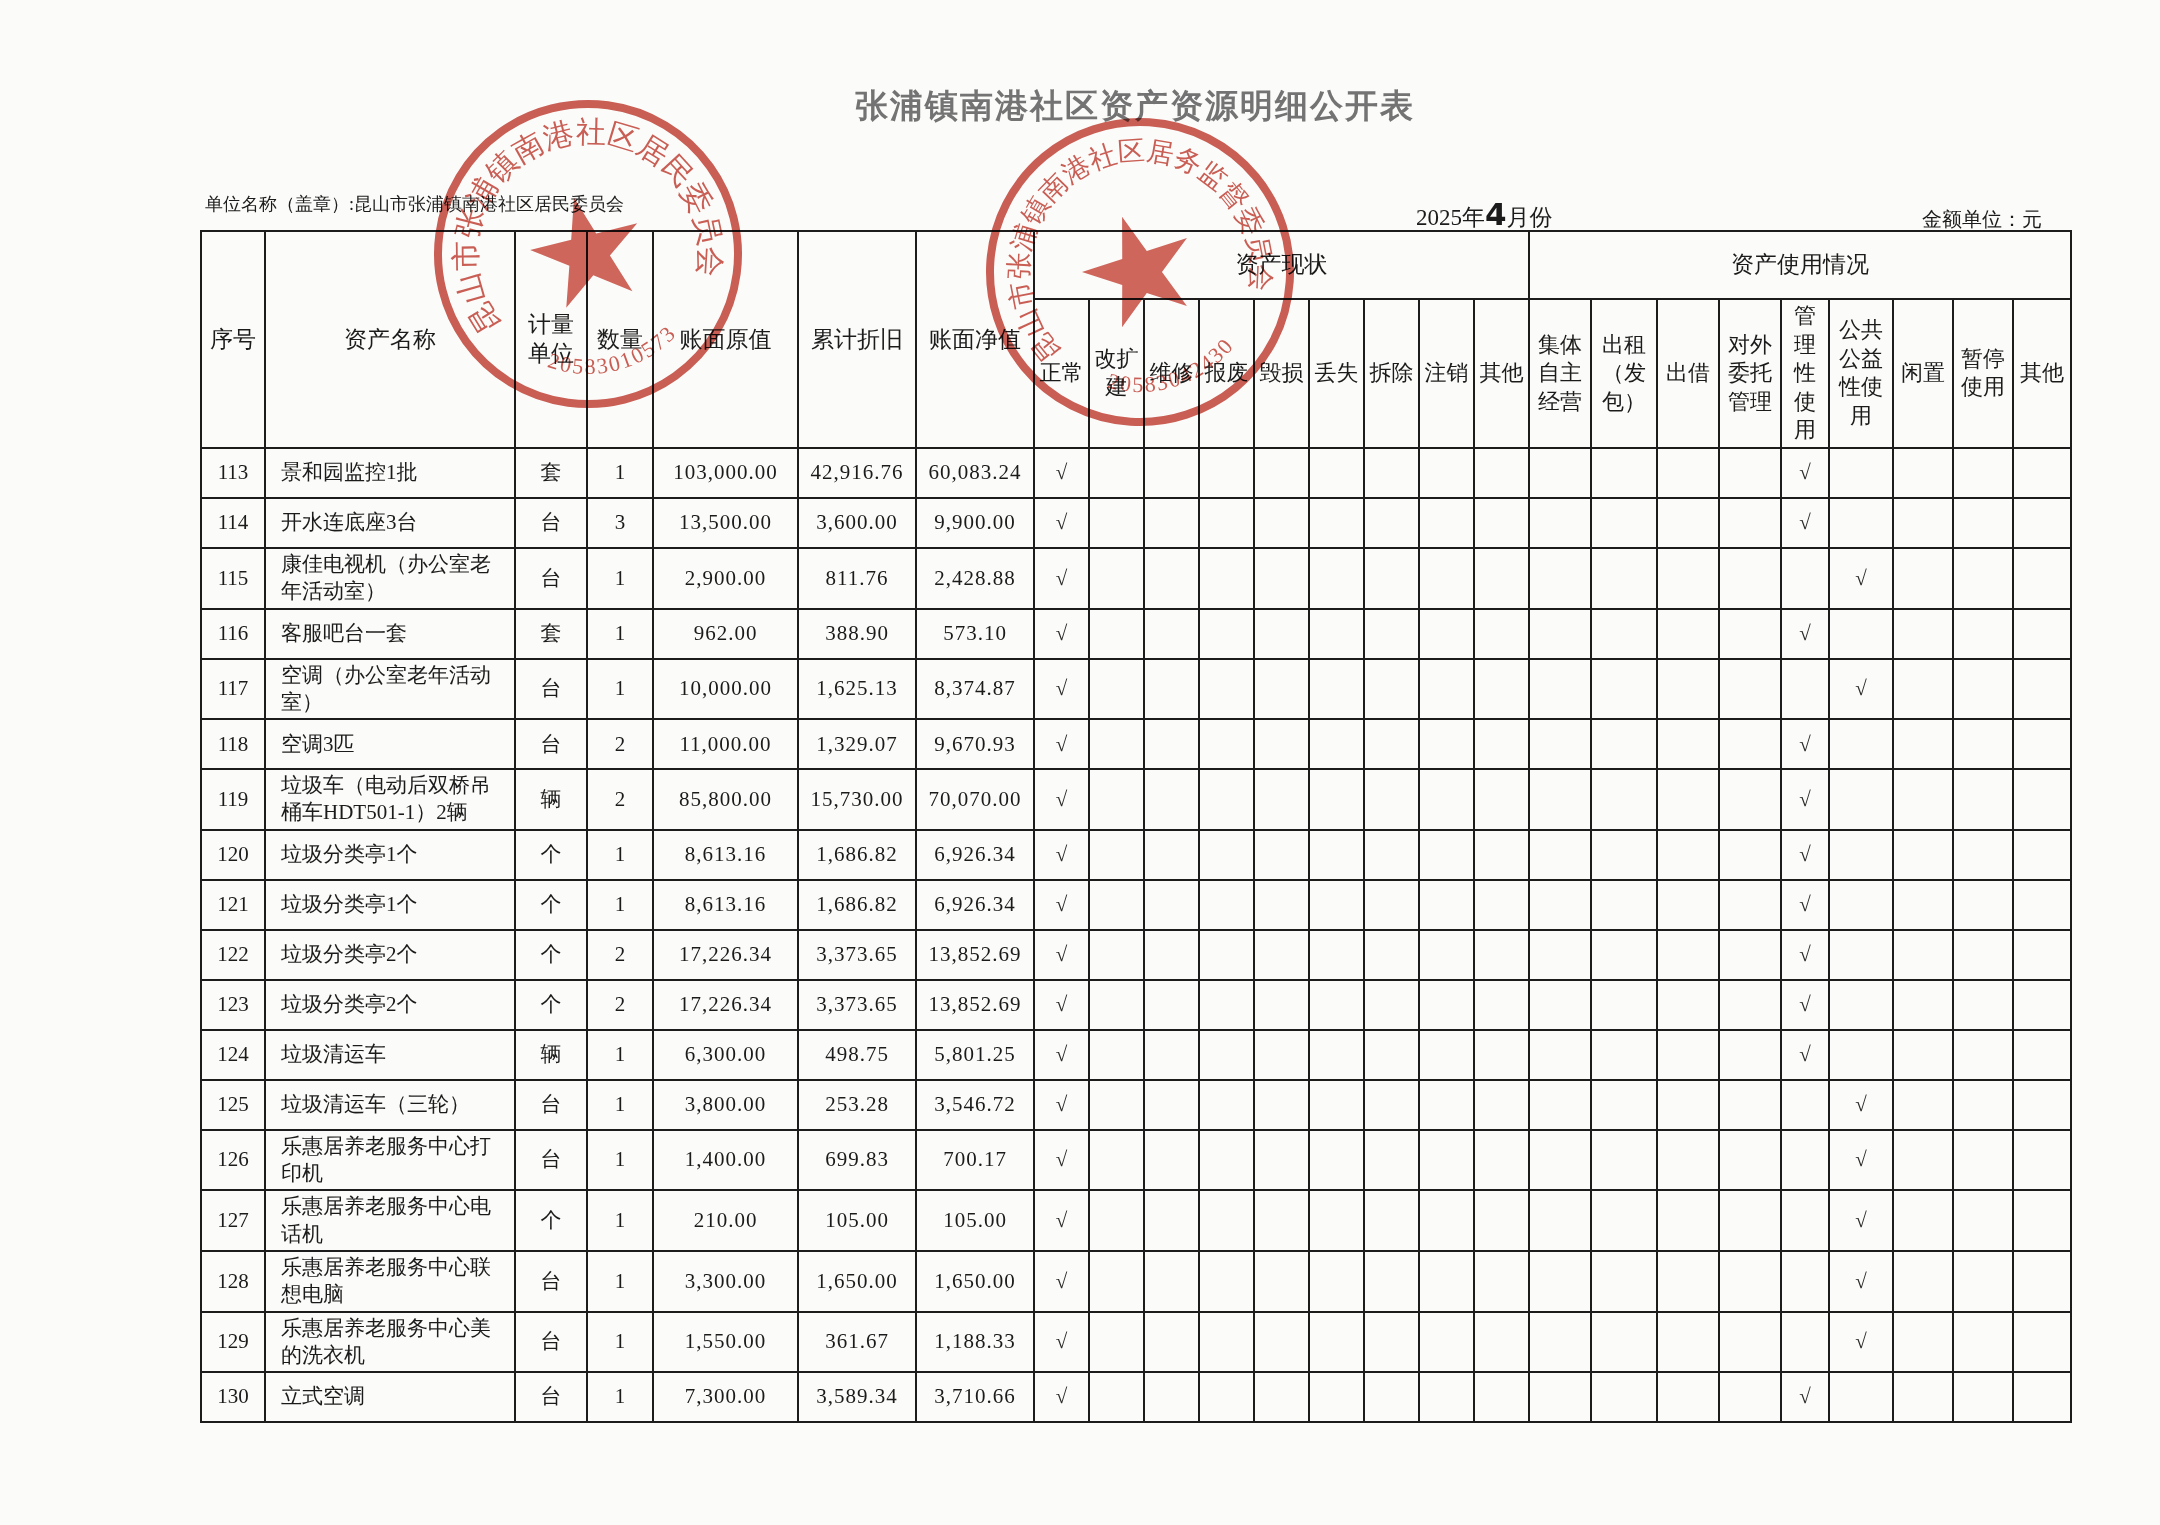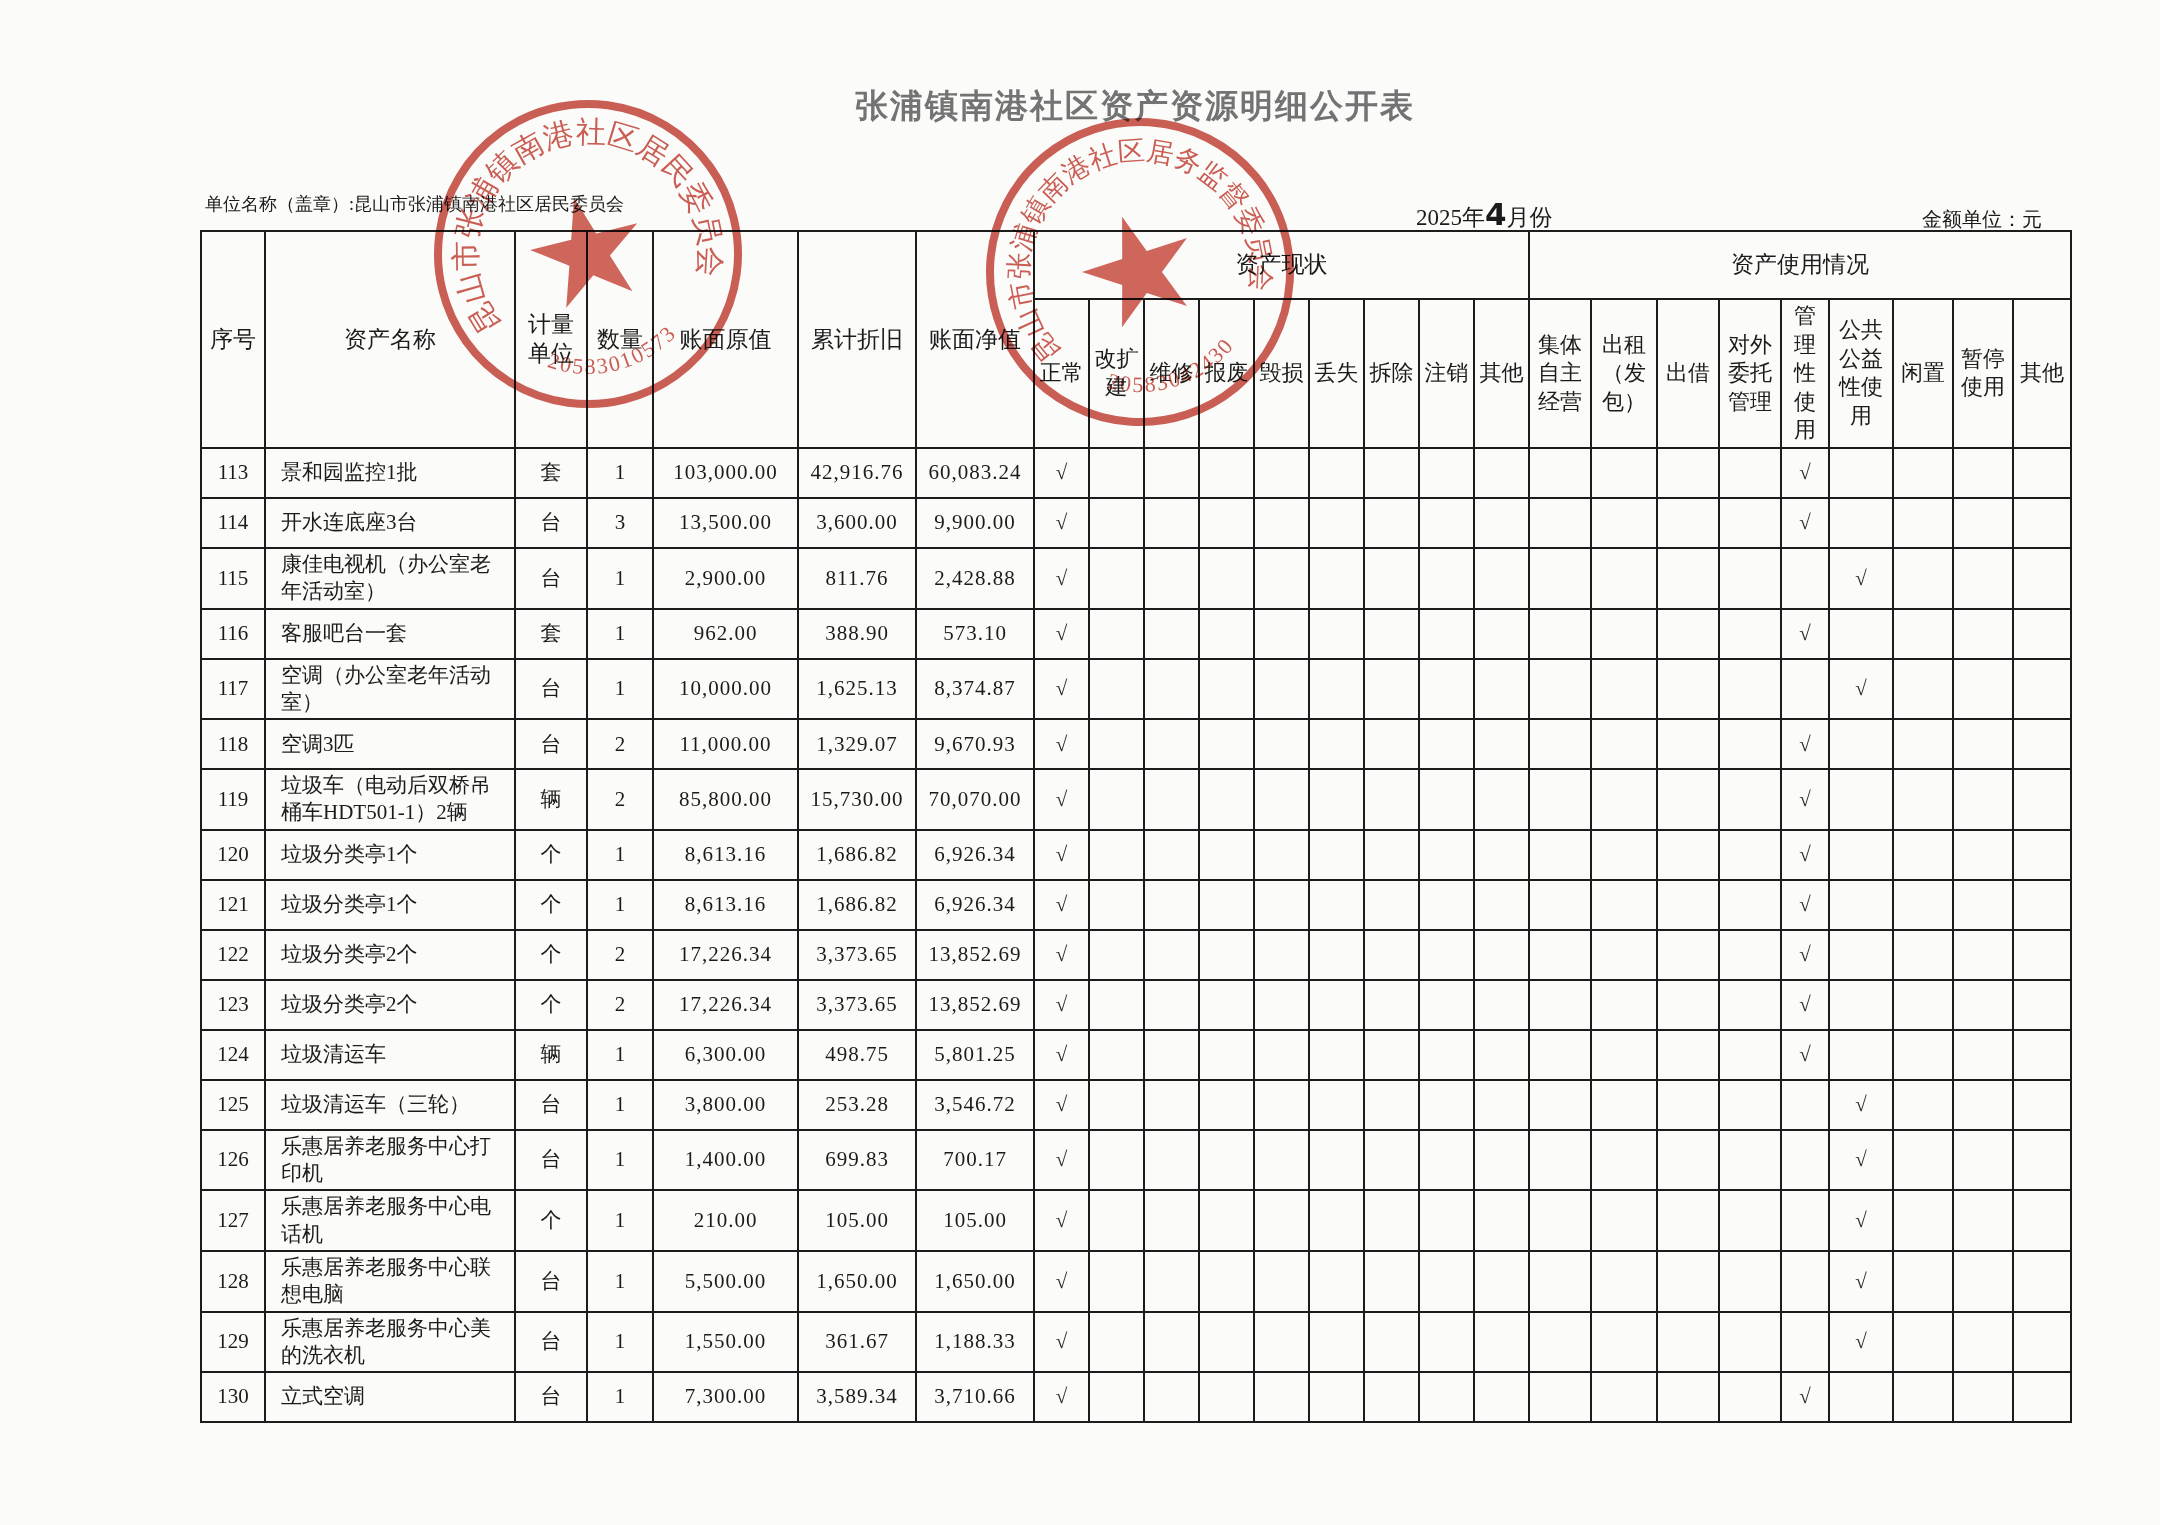--- a/index.html
+++ b/index.html
@@ -515,21 +515,21 @@
         <td class="check">√</td>
         <td class="check"></td>
         <td class="check"></td>
         <td class="check"></td>
       </tr>
       <tr>
         <td>128</td>
         <td class="name-cell">乐惠居养老服务中心联想电脑</td>
         <td>台</td>
         <td>1</td>
-        <td class="num">5,500.00</td>
+        <td class="num">3,300.00</td>
         <td class="num">1,650.00</td>
         <td class="num">1,650.00</td>
         <td class="check">√</td>
         <td class="check"></td>
         <td class="check"></td>
         <td class="check"></td>
         <td class="check"></td>
         <td class="check"></td>
         <td class="check"></td>
         <td class="check"></td>

